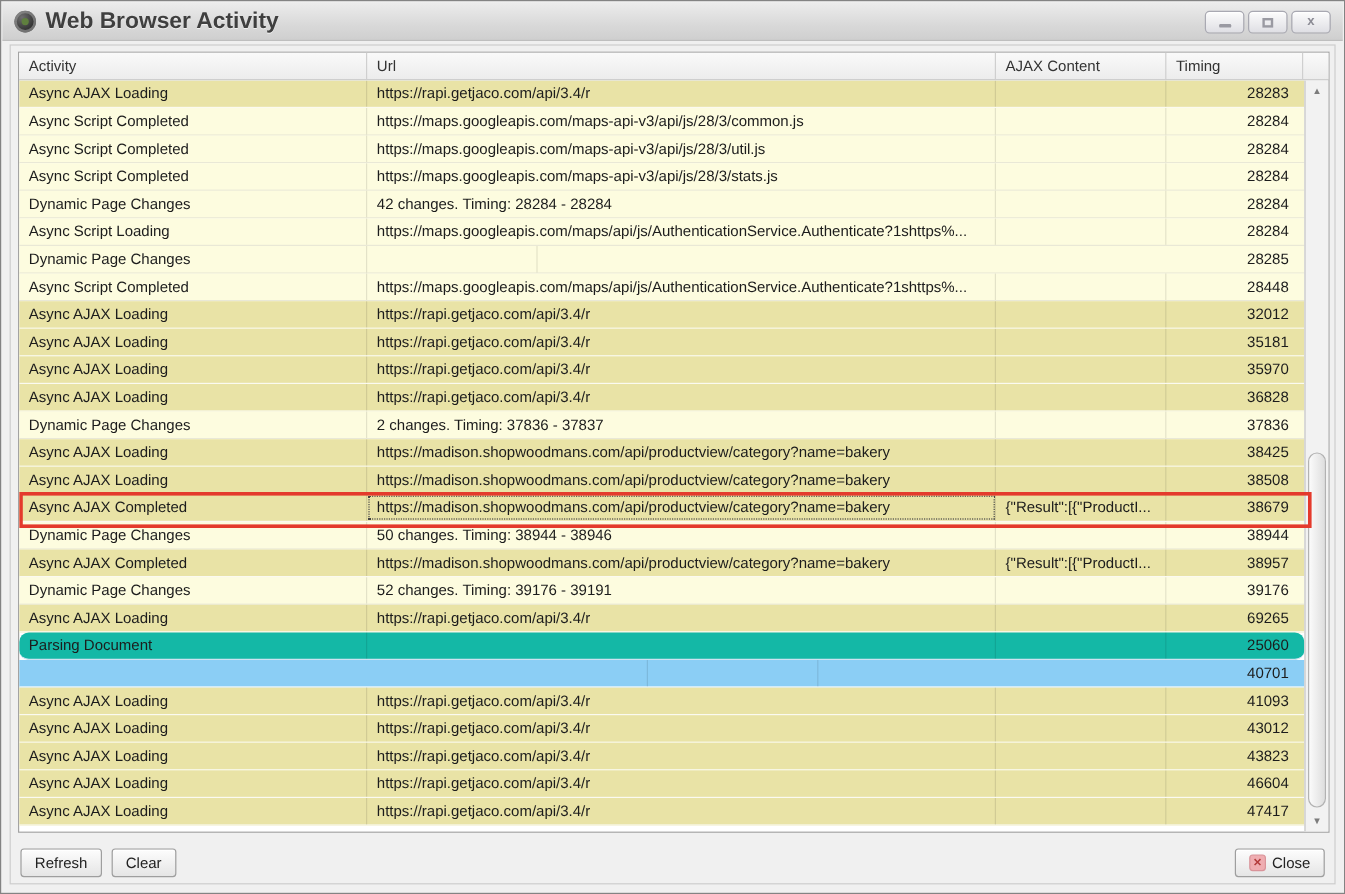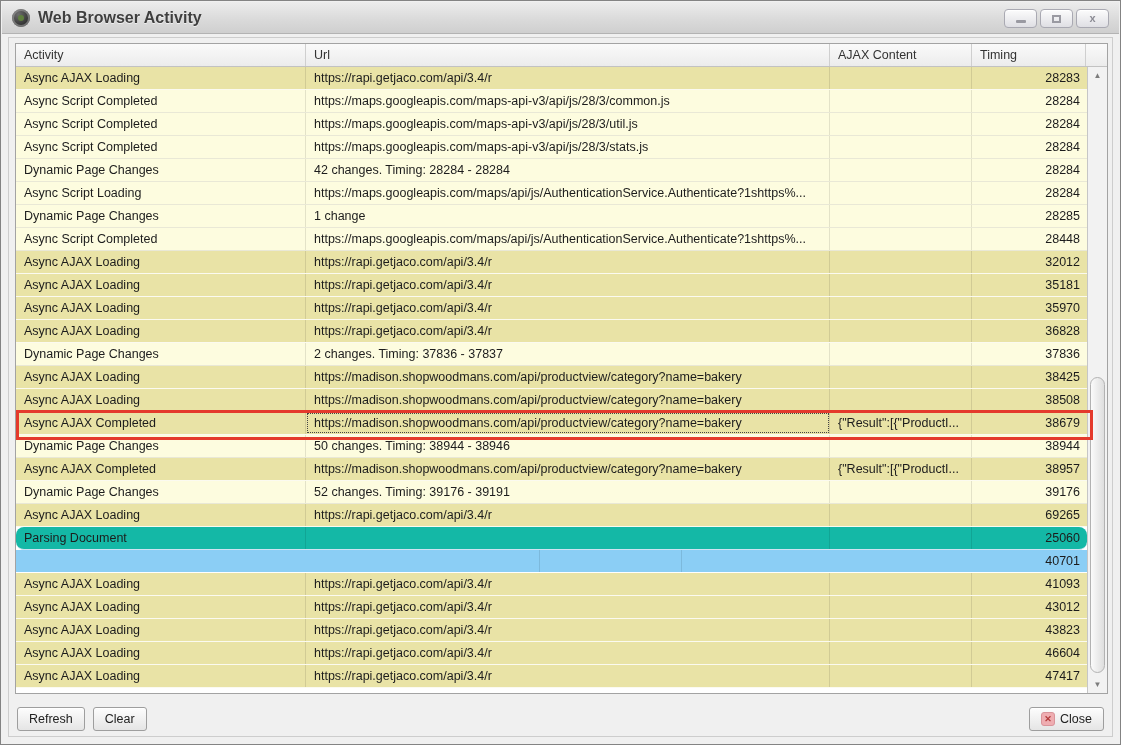--- a/index.html
+++ b/index.html
@@ -18,21 +18,21 @@
   .app-icon {
     width:18px; height:18px; border-radius:50%;
     background:radial-gradient(circle at 35% 30%, #6e6e6e, #2e2e2e 70%);
     box-shadow:inset 0 0 0 2px rgba(150,150,150,.65);
     position:relative; flex:none;
   }
   .app-icon::after {
     content:""; position:absolute; left:6px; top:6px; width:6px; height:6px;
     border-radius:50%; background:#5f7f3e;
   }
-  .title-text { margin-left:8px; font-size:16px; font-weight:bold; color:#3f3f3f; text-shadow:0 1px 0 rgba(255,255,255,.6); }
+  .title-text { margin-left:8px; font-size:19px; font-weight:bold; color:#3f3f3f; text-shadow:0 1px 0 rgba(255,255,255,.6); }
   .win-controls { position:absolute; right:10px; top:7px; display:flex; gap:3px; }
   .win-btn {
     width:33px; height:19px; border:1px solid #a9a9b2; border-radius:4px;
     background:linear-gradient(#fcfcfc,#dfdfe4);
     box-shadow:inset 0 1px 0 #fff;
     display:flex; align-items:center; justify-content:center;
     color:#8b8b94; font-size:11px; font-weight:bold; line-height:1; cursor:default;
   }
   .glyph-min { width:10px; height:3px; background:#9a9aa2; margin-top:6px; border-radius:1px; }
   .glyph-max { width:9px; height:8px; border:2px solid #9a9aa2; }
@@ -56,21 +56,21 @@
   .row { height:23px; display:flex; position:relative; }
   .row.ajax   { background:#e9e3a6; border-bottom:1px solid #fbfaf0; }
   .row.pale   { background:#fdfcdf; border-bottom:1px solid #e9e8d6; }
   .row.parse  { background:#14b8a6; border-bottom:1px solid #cfe3f2;border-radius:8px; }
   .row.action { background:#8bcef5; border-bottom:1px solid #ffffff; }
   .cell {
     font-size:12.5px; color:#1c1c1c; line-height:22px; padding-left:8px;
     white-space:nowrap; overflow:hidden; border-right:1px solid rgba(0,0,0,.10);
   }
   .cell.activity { width:290px; } .cell.url { width:524px; } .cell.ajax { width:142px; }
-  .cell.timing { flex:1; text-align:right; padding-right:7px; border-right:none; }
+  .cell.timing { flex:1; text-align:right; padding-right:13px; border-right:none; }
   .cell.focused { outline:1px dotted #444; outline-offset:-2px; }
   .highlight-box {
     position:absolute; left:0; right:-6px; top:-2px; height:30px;
     border:3px solid #e43a2c; z-index:6; pointer-events:none;
   }
   
   .scrollbar {
     position:absolute; right:0; top:0; bottom:0; width:20px;
     background:#f2f2f2; border-left:1px solid #c6c6c6;
   }
@@ -160,21 +160,20 @@
             <div class="cell timing">28284</div>
           </div>
           <div class="row pale">
             <div class="cell activity">Async Script Loading</div>
             <div class="cell url">https://maps.googleapis.com/maps/api/js/AuthenticationService.Authenticate?1shttps%...</div>
             <div class="cell ajax"></div>
             <div class="cell timing">28284</div>
           </div>
           <div class="row pale">
             <div class="cell activity">Dynamic Page Changes</div>
-            <div class="cell url">1 change</div>
             <div class="cell ajax"></div>
             <div class="cell timing">28285</div>
           </div>
           <div class="row pale">
             <div class="cell activity">Async Script Completed</div>
             <div class="cell url">https://maps.googleapis.com/maps/api/js/AuthenticationService.Authenticate?1shttps%...</div>
             <div class="cell ajax"></div>
             <div class="cell timing">28448</div>
           </div>
           <div class="row ajax">

